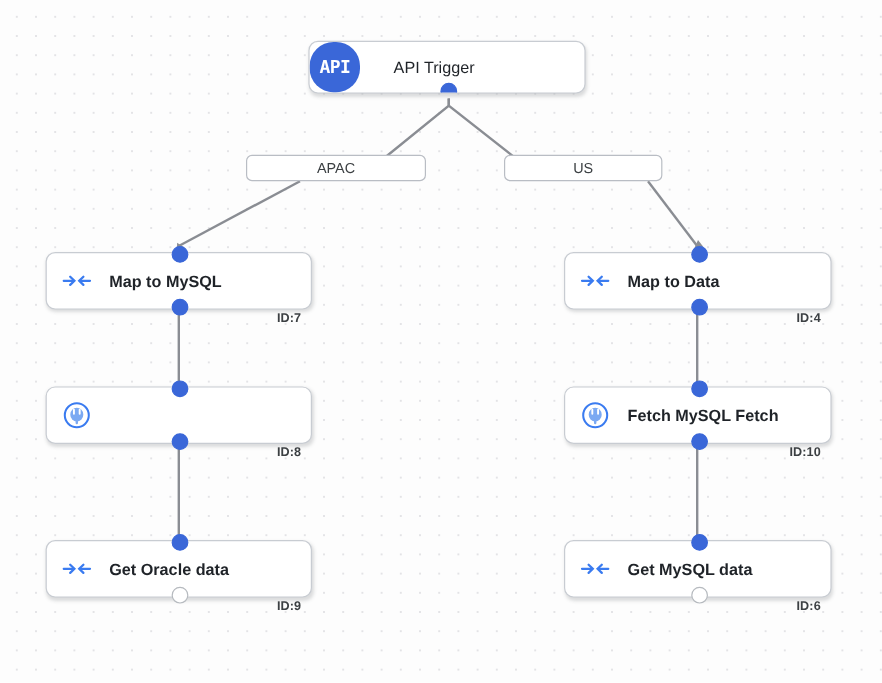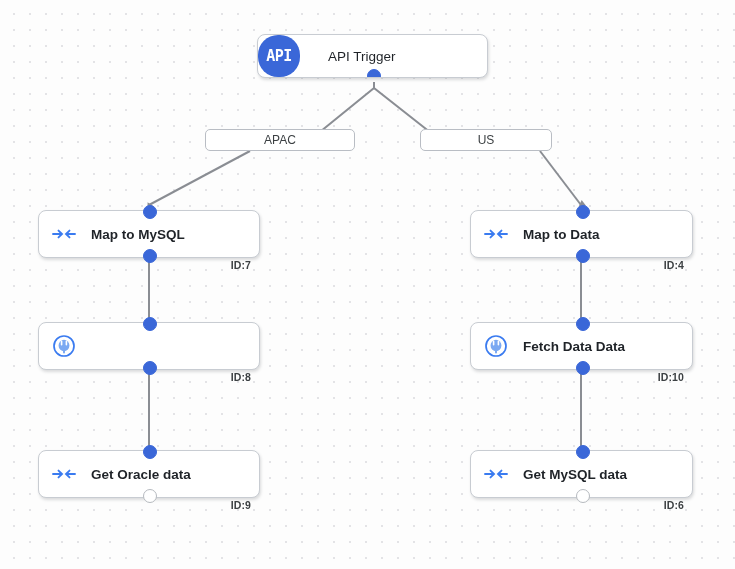--- a/index.html
+++ b/index.html
@@ -252,21 +252,21 @@
 
   <div class="node" style="left:470px; top:322px; width:223px;">
     <div class="node-icon">
       <svg width="24" height="24" viewBox="0 0 24 24">
         <circle cx="12" cy="12" r="10" fill="none" stroke="#3a7bf0" stroke-width="1.7"></circle>
         <path d="M 6.6 11.2 a 5.4 5.4 0 0 1 10.8 0 v 0.6 a 5.4 5.4 0 0 1 -10.8 0 z" fill="#7ba9f2"></path>
         <path d="M 9.6 7.4 v 3.4 M 14.4 7.4 v 3.4" stroke="#ffffff" stroke-width="1.6" stroke-linecap="round"></path>
         <path d="M 12 15.2 v 3.4" stroke="#7ba9f2" stroke-width="2" stroke-linecap="round"></path>
       </svg>
     </div>
-    <div class="node-label">Fetch Data Data</div>
+    <div class="node-label">Fetch MySQL Fetch</div>
     <div class="node-id">ID:10</div>
     <div class="handle filled top"></div>
     <div class="handle filled bottom"></div>
   </div>
 
   <div class="node" style="left:470px; top:450px; width:223px;">
     <div class="node-icon">
       <svg width="24" height="16" viewBox="0 0 24 16">
         <g stroke="#3a7bf0" stroke-width="1.9" fill="none" stroke-linecap="round">
           <path d="M 1 8 L 9 8"></path>

